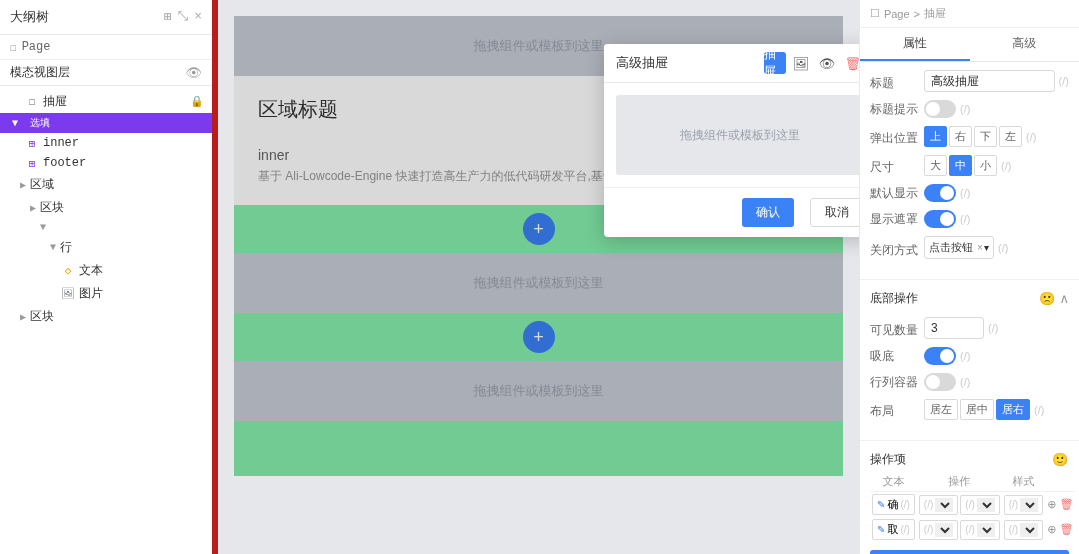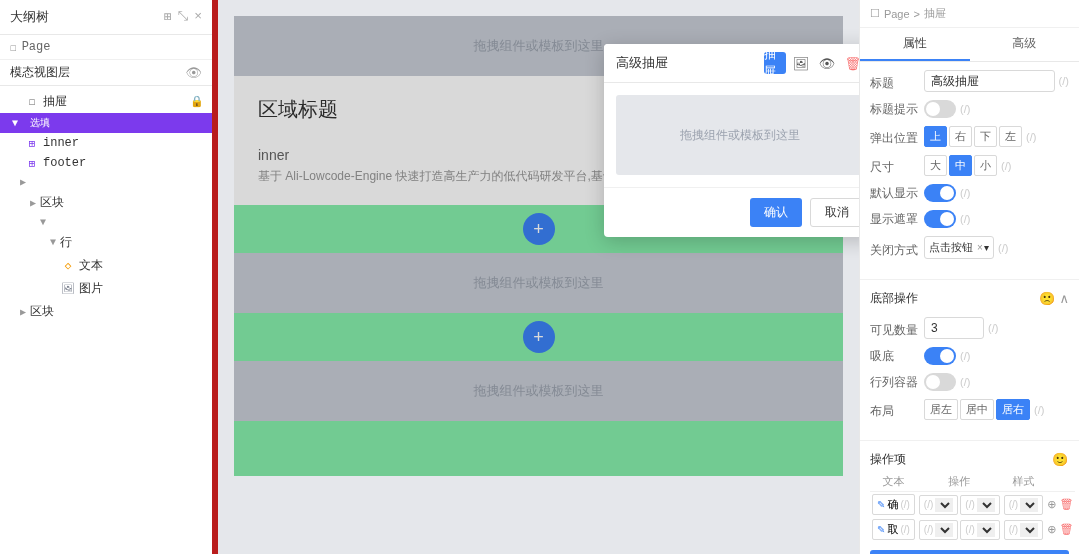--- a/index.html
+++ b/index.html
@@ -51,21 +51,21 @@
     
     .modal-overlay { position: absolute; top: 0; left: 0; right: 0; bottom: 0; background: rgba(0,0,0,0.15); display: flex; align-items: flex-start; justify-content: flex-start; z-index: 10; }
     .modal-box { position: absolute; top: 28px; left: 370px; width: 272px; background: #fff; border-radius: 4px; box-shadow: 0 4px 20px rgba(0,0,0,0.2); overflow: hidden; }
     .modal-header { background: #fff; border-bottom: 1px solid #e8e8e8; padding: 8px 12px; display: flex; align-items: center; justify-content: space-between; }
     .modal-title { font-size: 13px; font-weight: 500; color: #333; }
     .modal-header-icons { display: flex; gap: 4px; align-items: center; }
     .modal-icon-btn { width: 22px; height: 22px; border-radius: 3px; display: flex; align-items: center; justify-content: center; cursor: pointer; font-size: 12px; color: #555; }
     .modal-icon-btn.active { background: #3b82f6; color: #fff; }
     .modal-body { padding: 0; }
     .modal-drop { background: #e5e7eb; height: 80px; display: flex; align-items: center; justify-content: center; color: #9ca3af; font-size: 12px; margin: 12px; border-radius: 3px; }
-    .modal-footer { padding: 10px 12px; display: flex; gap: 8px; justify-content: flex-end; border-top: 1px solid #f0f0f0; }
+    .modal-footer { padding: 10px 12px; display: flex; gap: 16px; justify-content: flex-end; border-top: 1px solid #f0f0f0; }
     .btn-confirm { background: #3b82f6; color: #fff; border: none; border-radius: 3px; padding: 5px 14px; font-size: 12px; cursor: pointer; }
     .btn-cancel { background: #fff; color: #333; border: 1px solid #d9d9d9; border-radius: 3px; padding: 5px 14px; font-size: 12px; cursor: pointer; }
 
     
     .right-panel { width: 220px; background: #fff; border-left: 1px solid #e8e8e8; display: flex; flex-direction: column; flex-shrink: 0; overflow-y: auto; }
     .right-breadcrumb { display: flex; align-items: center; padding: 6px 10px; font-size: 11px; color: #999; border-bottom: 1px solid #f0f0f0; gap: 4px; }
     .right-tabs { display: flex; border-bottom: 1px solid #e8e8e8; }
     .right-tab { flex: 1; text-align: center; padding: 7px 0; font-size: 12px; cursor: pointer; color: #666; border-bottom: 2px solid transparent; }
     .right-tab.active { color: #404040; border-bottom-color: #3b82f6; }
 
@@ -145,20 +145,21 @@
       <span class="tree-item-label">inner</span>
     </div>
 
     <div class="tree-item" style="padding-left:24px;">
       <span class="tree-item-icon" style="color:#7c3aed;">⊞</span>
       <span class="tree-item-label">footer</span>
     </div>
 
     <div class="tree-item" style="padding-left:16px;">
       <span class="tree-item-arrow">▶</span>
+      <span class="tree-item-label">区域</span>
     </div>
 
     <div class="tree-item" style="padding-left:26px;">
       <span class="tree-item-arrow">▶</span>
       <span class="tree-item-label">区块</span>
     </div>
 
     <div class="tree-item" style="padding-left:36px;">
       <span class="tree-item-arrow">▼</span>
     </div>

